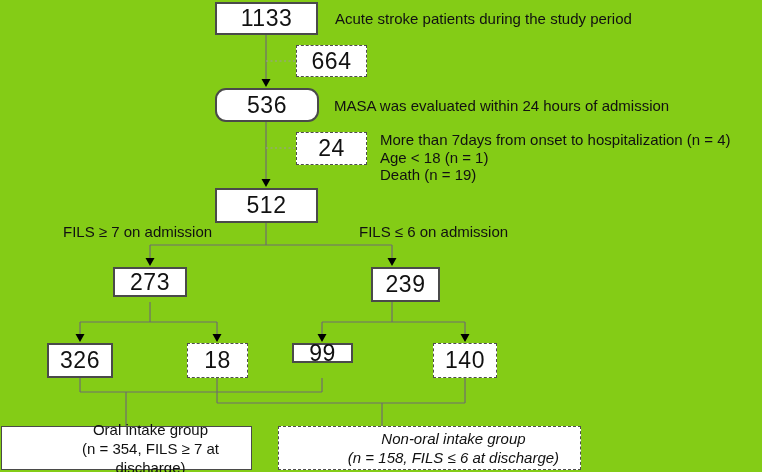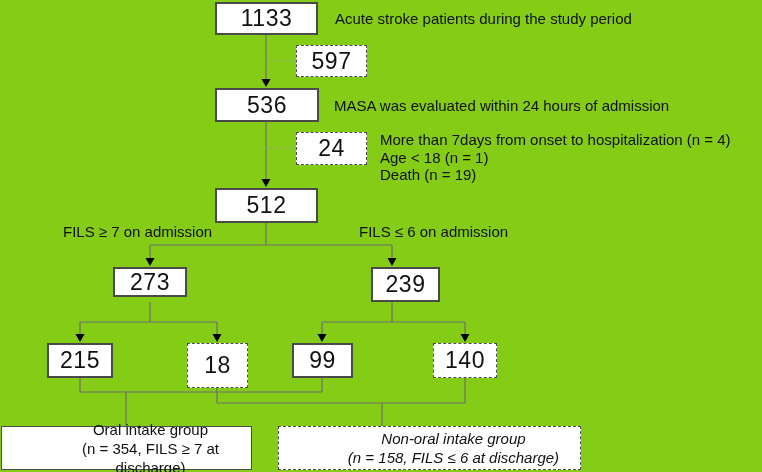--- a/index.html
+++ b/index.html
@@ -118,37 +118,37 @@
     <g>
       <path class="stroke-line" d="M217,378 L217,403"></path>
       <path class="stroke-line" d="M465,378 L465,403"></path>
       <path class="stroke-line" d="M217,403 L465,403"></path>
       <path class="stroke-line" d="M382,403 L382,426"></path>
     </g>
   </svg>
 
   <div class="node" style="left:215px; top:2px; width:103px; height:33px;">1133</div>
 
-  <div class="node dashed" style="left:296px; top:45px; width:71px; height:32px;">597</div>
+  <div class="node dashed" style="left:296px; top:45px; width:71px; height:32px;">664</div>
 
-  <div class="node" style="left:215px; top:88px; width:104px; height:34px;">536</div>
+  <div class="node" style="left:215px; top:88px; width:104px; height:34px;border-radius:11px;">536</div>
 
   <div class="node dashed" style="left:296px; top:132px; width:71px; height:33px;">24</div>
 
   <div class="node" style="left:215px; top:188px; width:103px; height:35px;">512</div>
 
   <div class="node" style="left:113px; top:267px; width:74px; height:30px;">273</div>
 
   <div class="node" style="left:371px; top:267px; width:69px; height:35px;">239</div>
 
-  <div class="node" style="left:47px; top:343px; width:66px; height:35px;">215</div>
+  <div class="node" style="left:47px; top:343px; width:66px; height:35px;">326</div>
 
-  <div class="node dashed" style="left:187px; top:343px; width:61px; height:45px;">18</div>
+  <div class="node dashed" style="left:187px; top:343px; width:61px; height:35px;">18</div>
 
-  <div class="node" style="left:292px; top:343px; width:61px; height:35px;">99</div>
+  <div class="node" style="left:292px; top:343px; width:61px; height:20px;">99</div>
 
   <div class="node dashed" style="left:433px; top:343px; width:64px; height:35px;">140</div>
 
   <div class="annotation" style="left:335px; top:10px;">Acute stroke patients during the study period</div>
 
   <div class="annotation" style="left:334px; top:97px;">MASA was evaluated within 24 hours of admission</div>
 
   <div class="annotation" style="left:380px; top:131px;">
     <div>More than 7days from onset to hospitalization (n = 4)</div>
     <div>Age &lt; 18 (n = 1)</div>

